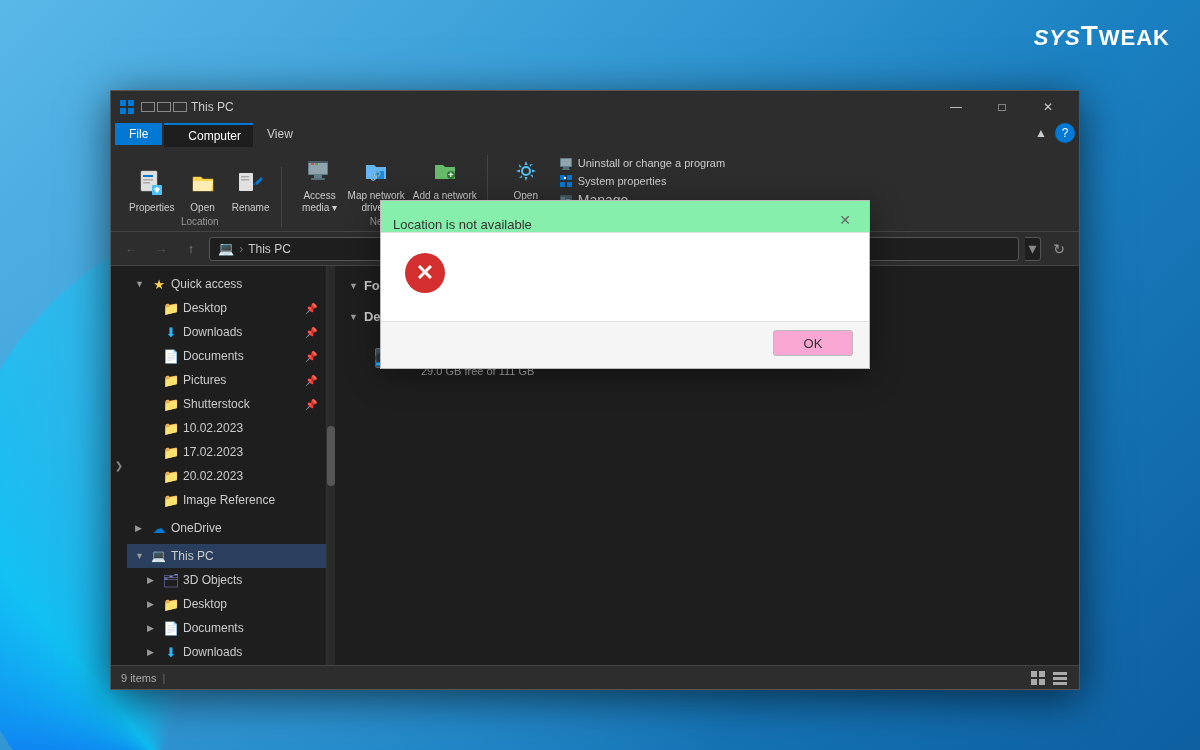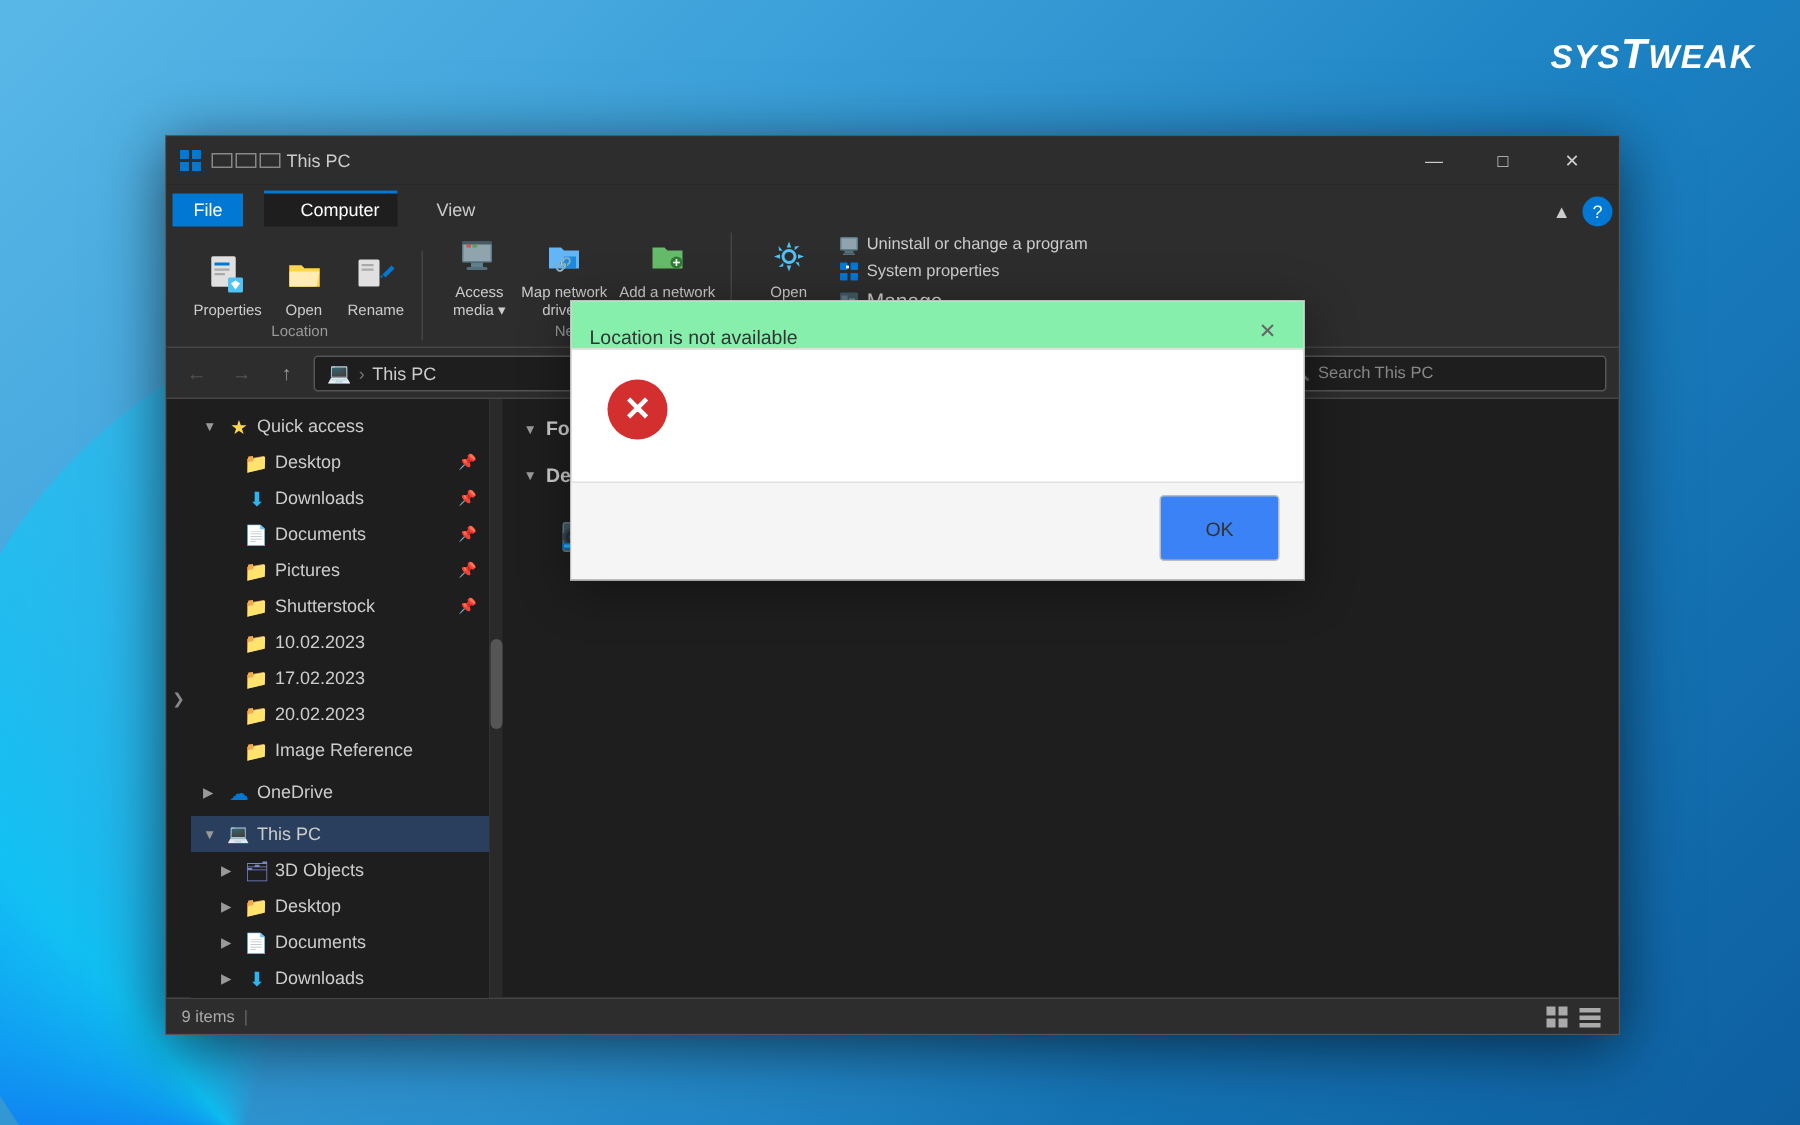--- a/index.html
+++ b/index.html
@@ -45,21 +45,21 @@
       position: absolute;
       top: 20px;
       right: 30px;
       color: white;
       font-size: 22px;
       font-weight: 900;
       letter-spacing: 1px;
       z-index: 10;
     }
     .brand-logo span.sys { font-style: italic; margin-top: 27px; }
-    .brand-logo span.tweak { font-style: italic; font-weight: 900; }
+    .brand-logo span.tweak { font-weight: 900; }
     .brand-logo span.t-special { font-size: 28px; }
 
     
     .explorer-window {
       position: absolute;
       top: 90px;
       left: 110px;
       width: 970px;
       height: 600px;
       background: #1e1e1e;
@@ -119,24 +119,24 @@
     }
 
     
     .ribbon {
       background: #2d2d2d;
       border-bottom: 1px solid #444;
       flex-shrink: 0;
     }
     .ribbon-tabs {
       display: flex;
-      align-items: flex-end;
+      align-items: flex-start;
       height: 28px;
       padding: 0 4px;
-      gap: 14px;
+      gap: 2px;
     }
     .ribbon-tab {
       padding: 4px 12px;
       font-size: 12px;
       color: #ccc;
       cursor: pointer;
       border: none;
       background: transparent;
     }
     .ribbon-tab.active {
@@ -545,22 +545,22 @@
     .modal-footer {
       display: flex;
       justify-content: flex-end;
       padding: 8px 16px 12px;
       background: #f5f5f5;
       border-top: 1px solid #e0e0e0;
       margin-top: 4px;
     }
     .modal-ok-btn {
       min-width: 80px;
-      height: 44px;
-      background: #3b82f6;
+      height: 26px;
+      background: #f9a8d4;
       border: 1px solid #bbb;
       border-radius: 3px;
       cursor: pointer;
       font-size: 13px;
       color: #333;
       padding: 0 12px;
     }
   </style>
 </head>
 <body>
@@ -746,24 +746,20 @@
     <button class="nav-btn disabled">←</button>
     <button class="nav-btn disabled">→</button>
     <button class="nav-btn">↑</button>
     <div class="address-path">
       <span style="font-size:13px;">💻</span>
       <span style="color:#777;">›</span>
       <span style="color:#ccc;font-size:12px;">This PC</span>
     </div>
     <div class="dropdown-btn">▾</div>
     <div class="address-refresh">↻</div>
-    <div class="search-bar">
-      <span style="font-size:11px;">🔍</span>
-      <span style="color:#888;font-size:11px;">Search This PC</span>
-    </div>
   </div>
 
   <div class="main-area">
 
     <div style="width:16px;background:#1e1e1e;display:flex;align-items:center;justify-content:center;flex-shrink:0;">
       <span style="color:#888;font-size:10px;">❯</span>
     </div>
 
     <div class="sidebar">
 

